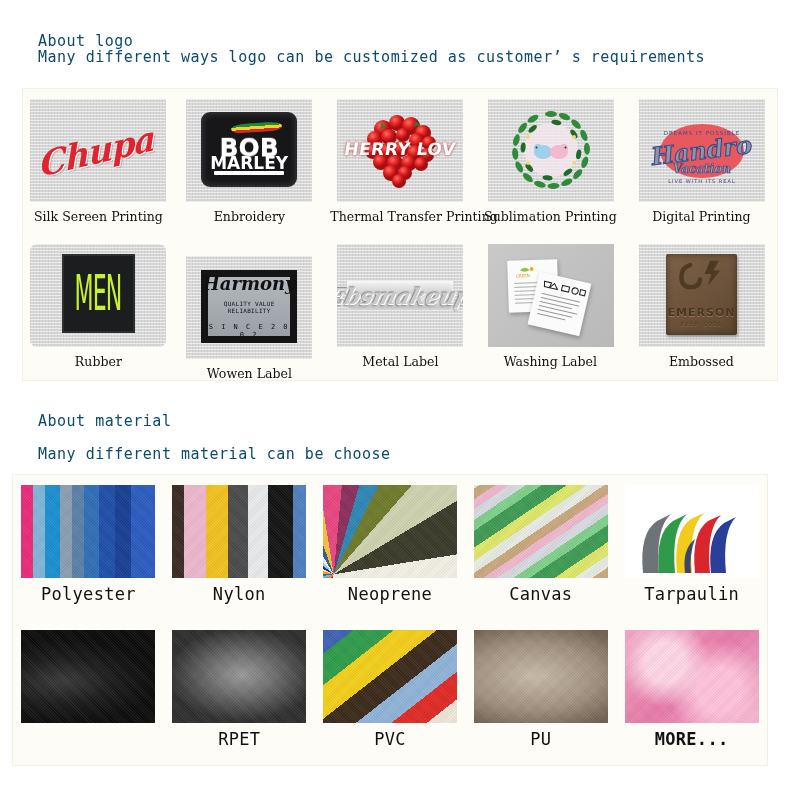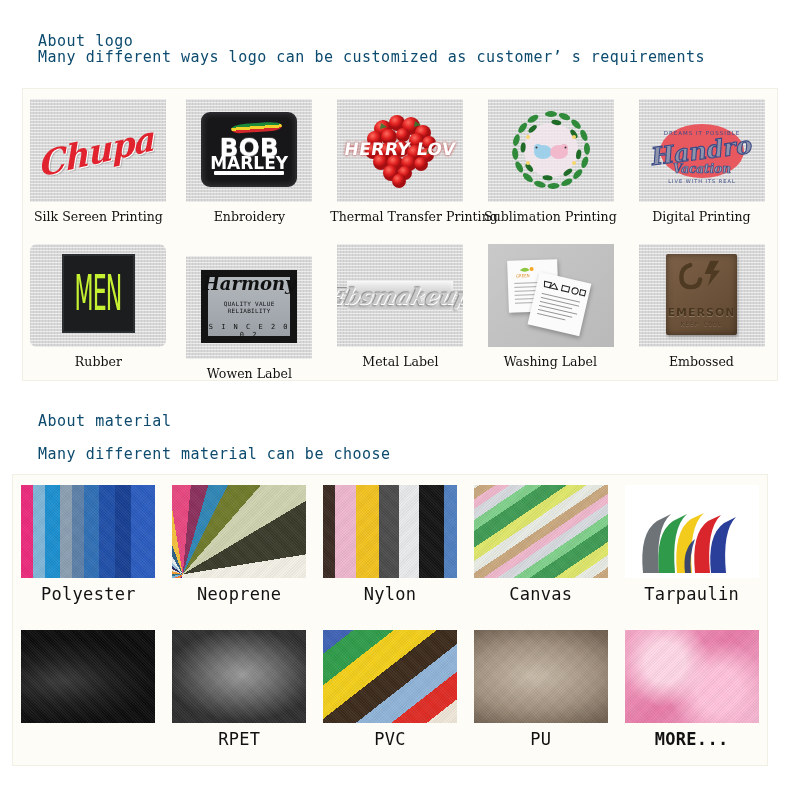--- a/index.html
+++ b/index.html
@@ -559,30 +559,30 @@
   <div class="panel" id="material-panel">
 
     <div class="grid-row" style="top:10px;">
       <div class="cell" style="width:20%;">
         <div class="sw sw-polyester" style="width:134px;height:93px;">
             <div class="noise"></div>
           </div>
         <div class="cap-mat">Polyester</div>
       </div>
       <div class="cell" style="width:20%;">
+        <div class="sw sw-nylon" style="width:134px;height:93px;">
+            <div class="noise"></div>
+          </div>
+        <div class="cap-mat">Nylon</div>
+      </div>
+      <div class="cell" style="width:20%;">
         <div class="sw sw-neoprene" style="width:134px;height:93px;">
             <div class="noise"></div>
           </div>
         <div class="cap-mat">Neoprene</div>
-      </div>
-      <div class="cell" style="width:20%;">
-        <div class="sw sw-nylon" style="width:134px;height:93px;">
-            <div class="noise"></div>
-          </div>
-        <div class="cap-mat">Nylon</div>
       </div>
       <div class="cell" style="width:20%;">
         <div class="sw sw-canvas" style="width:134px;height:93px;">
             <div class="noise"></div>
           </div>
         <div class="cap-mat">Canvas</div>
       </div>
       <div class="cell" style="width:20%;">
         <div class="sw sw-tarp" style="width:134px;height:93px;">
           <svg width="134" height="93" viewBox="0 0 134 93">

